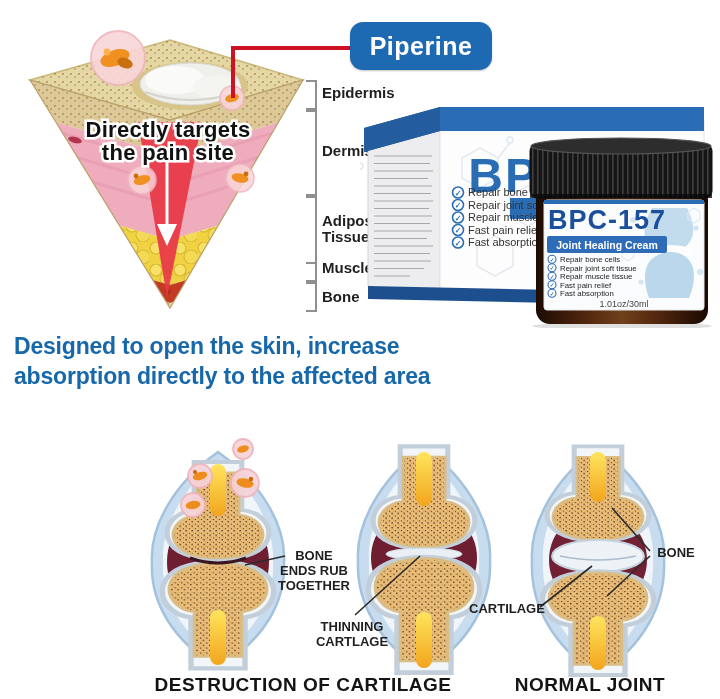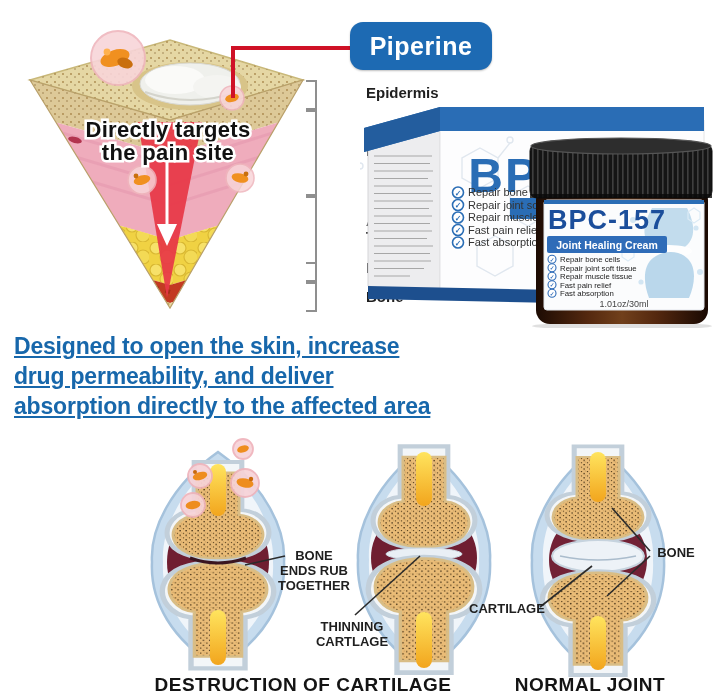--- a/index.html
+++ b/index.html
@@ -4,40 +4,40 @@
 <style>
   html,body{margin:0;padding:0;background:#ffffff;}
   .stage{
     position:relative;width:720px;height:699px;background:#ffffff;overflow:hidden;
     font-family:"Liberation Sans", sans-serif;
   }
   .abs{position:absolute;}
   
   .layer-label{
     position:absolute;left:322px;color:#1f1f1f;font-size:15px;font-weight:600;
-    line-height:16px;width:72px;margin-left:44px;
+    line-height:16px;width:72px;
   }
   .bracket{
     position:absolute;left:306px;width:9px;
     border-top:2px solid #8f8f8f;border-right:2px solid #8f8f8f;border-bottom:2px solid #8f8f8f;
   }
   
   .callout{
     position:absolute;left:350px;top:22px;width:142px;height:48px;
     background:#1d6ab3;border-radius:13px;color:#ffffff;font-size:25px;font-weight:800;
     display:flex;align-items:center;justify-content:center;letter-spacing:.5px;
     box-shadow:0 1px 2px rgba(0,0,0,.25);
     text-align:right;
   }
   .connector-h{position:absolute;left:231px;top:46px;width:122px;height:4px;background:#cf1126;}
   .connector-v{position:absolute;left:231px;top:46px;width:4px;height:52px;background:#cf1126;}
   
   .headline{
     position:absolute;left:14px;top:331px;width:480px;color:#1767ab;
-    font-size:23px;font-weight:800;line-height:30px;letter-spacing:-.2px;text-decoration:underline;
+    font-size:23px;font-weight:800;line-height:30px;letter-spacing:-.2px;
   }
   svg text{font-family:"Liberation Sans", sans-serif;}
 </style>
 </head>
 <body>
 
 <div class="stage">
 
   <svg class="abs" style="left:5px;top:0px" width="340" height="330" viewBox="0 0 340 330">
     <defs>
@@ -255,21 +255,20 @@
             <text x="200" y="196">Fast absorption</text>
           </g>
         </g>
         <text x="264" y="207" text-anchor="middle" font-size="9" fill="#444444">1.01oz/30ml</text>
       </g>
     </g>
   </svg>
 
   <div class="headline">
     <div>Designed to open the skin, increase</div>
-    <div>drug permeability, and deliver</div>
     <div>absorption directly to the affected area</div>
   </div>
 
   <svg class="abs" style="left:0;top:425px" width="720" height="274" viewBox="0 425 720 274">
     <defs>
       <pattern id="speck" width="8" height="8" patternUnits="userSpaceOnUse">
         <rect width="8" height="8" fill="#eabc77"></rect>
         <circle cx="2" cy="2.5" r="1" fill="#4a3414"></circle>
         <circle cx="5.5" cy="6" r="1.1" fill="#33230d"></circle>
         <circle cx="7" cy="1.5" r="0.6" fill="#7c5a26"></circle>

